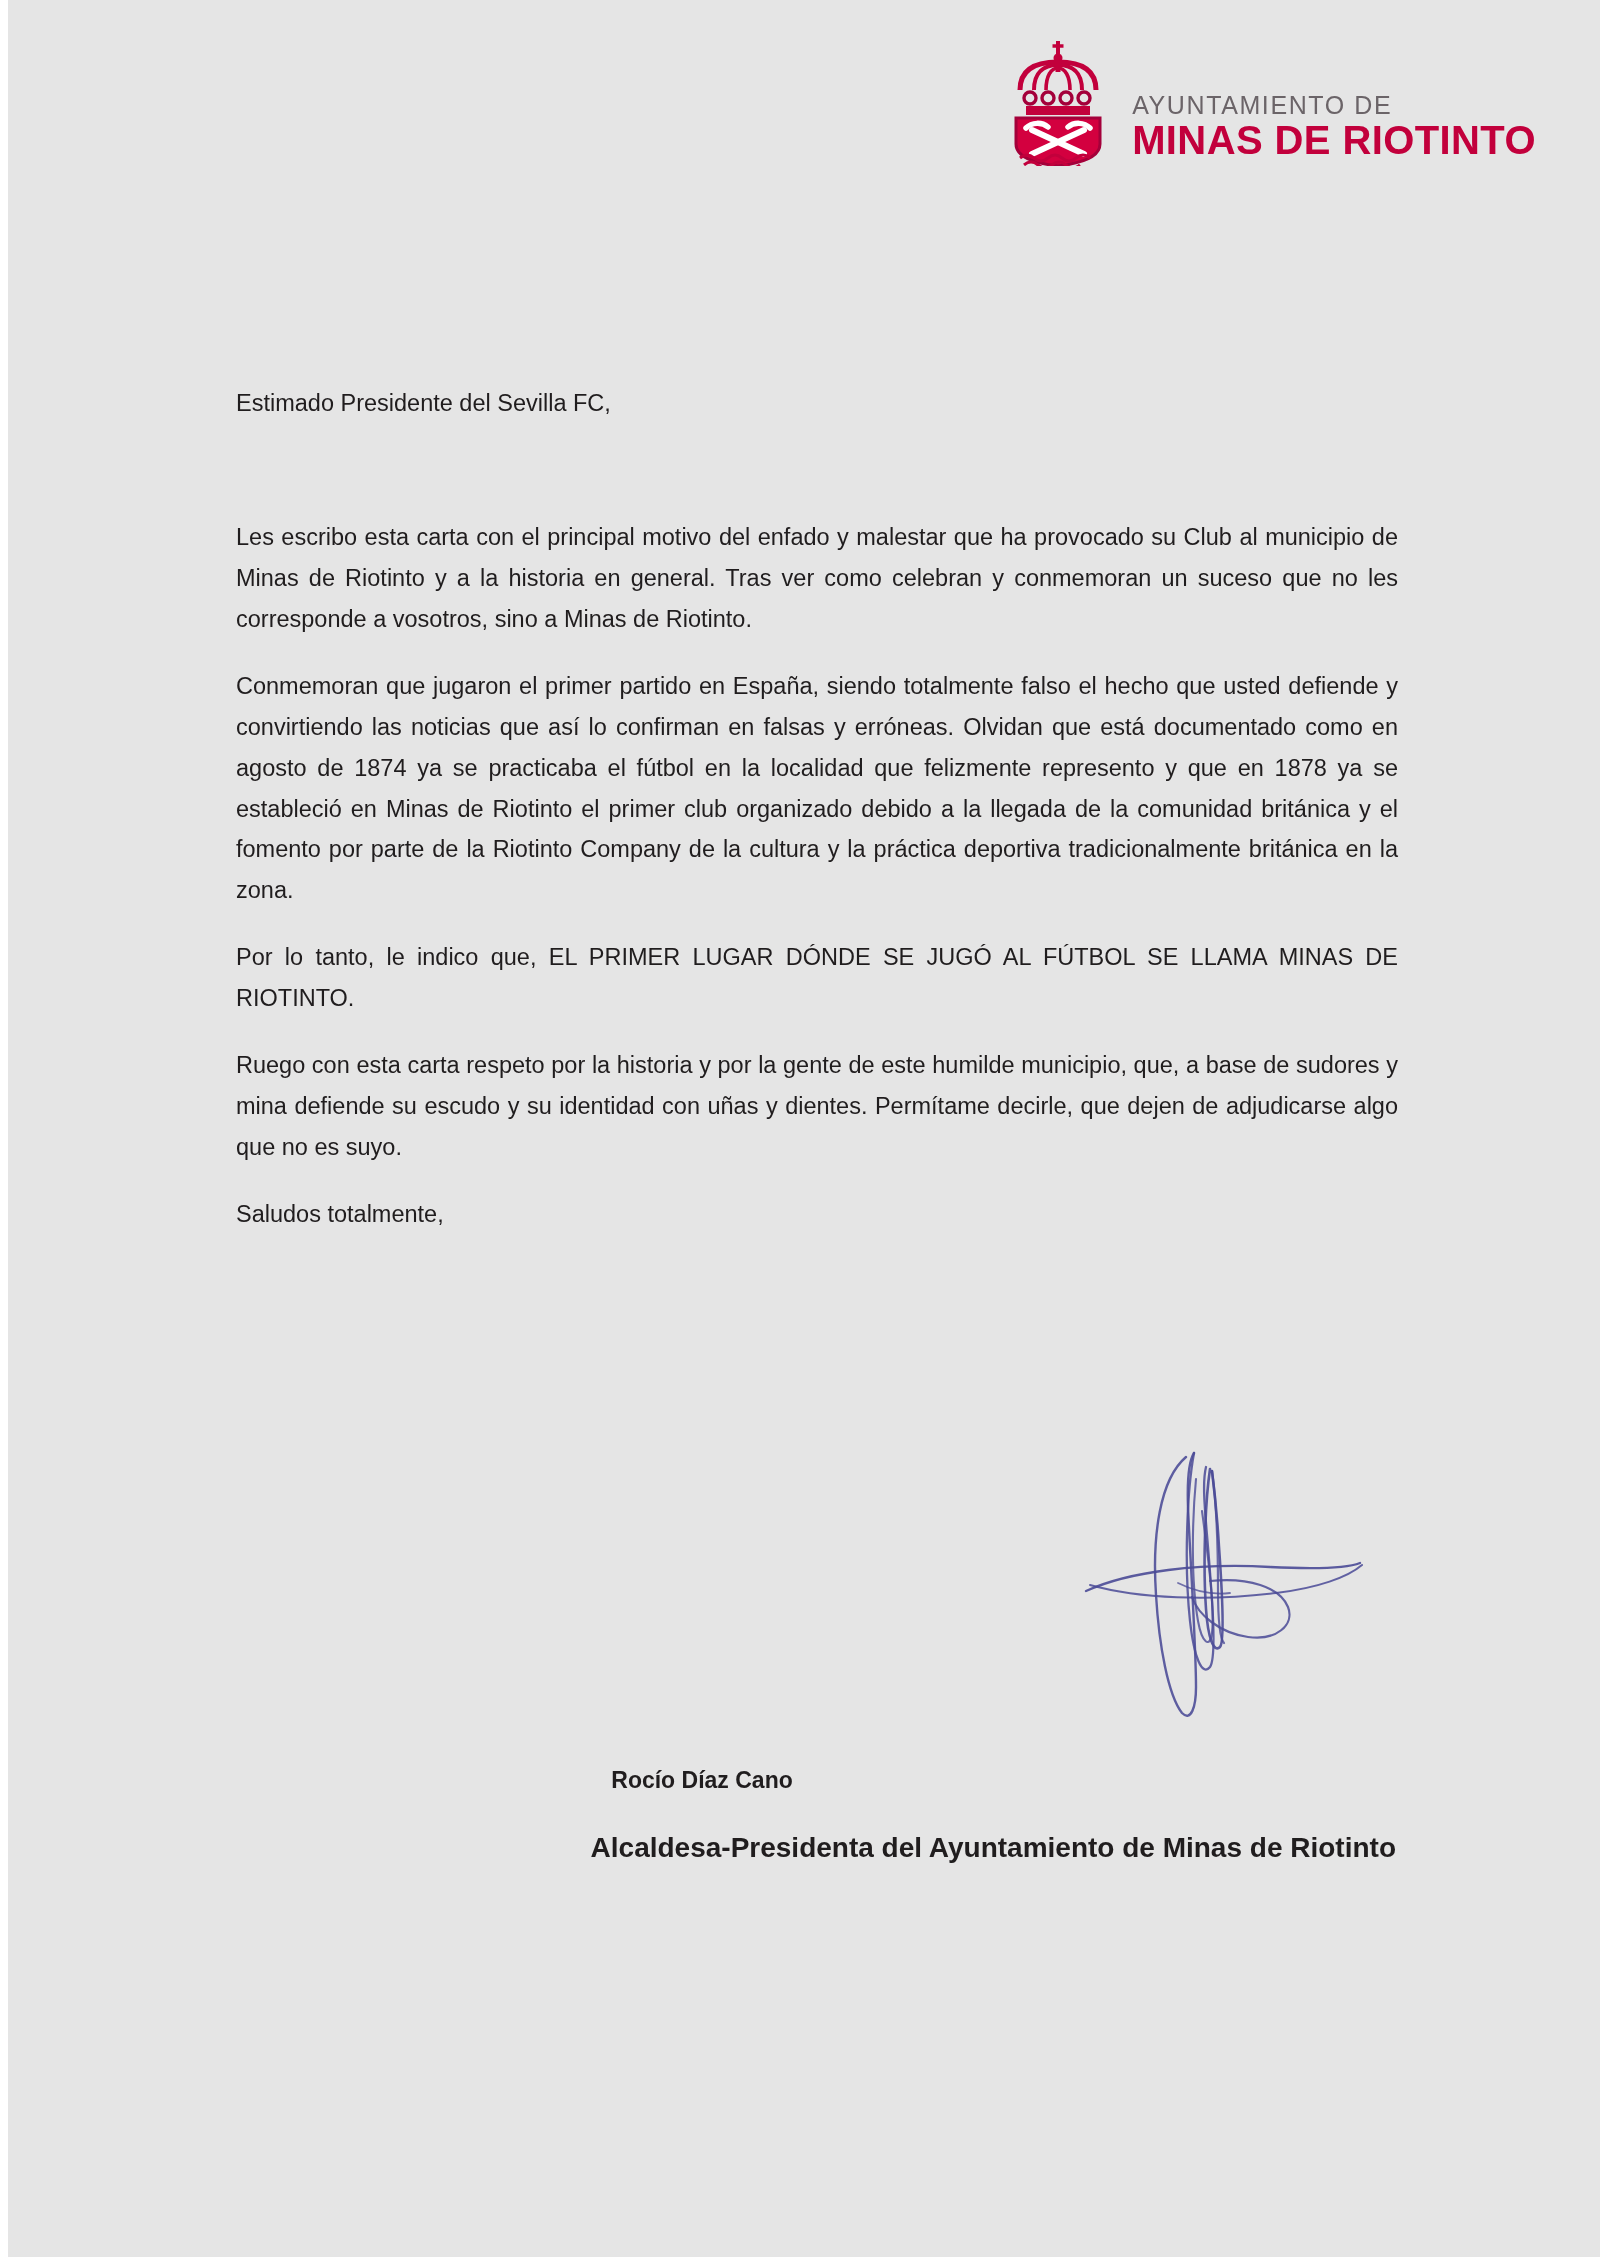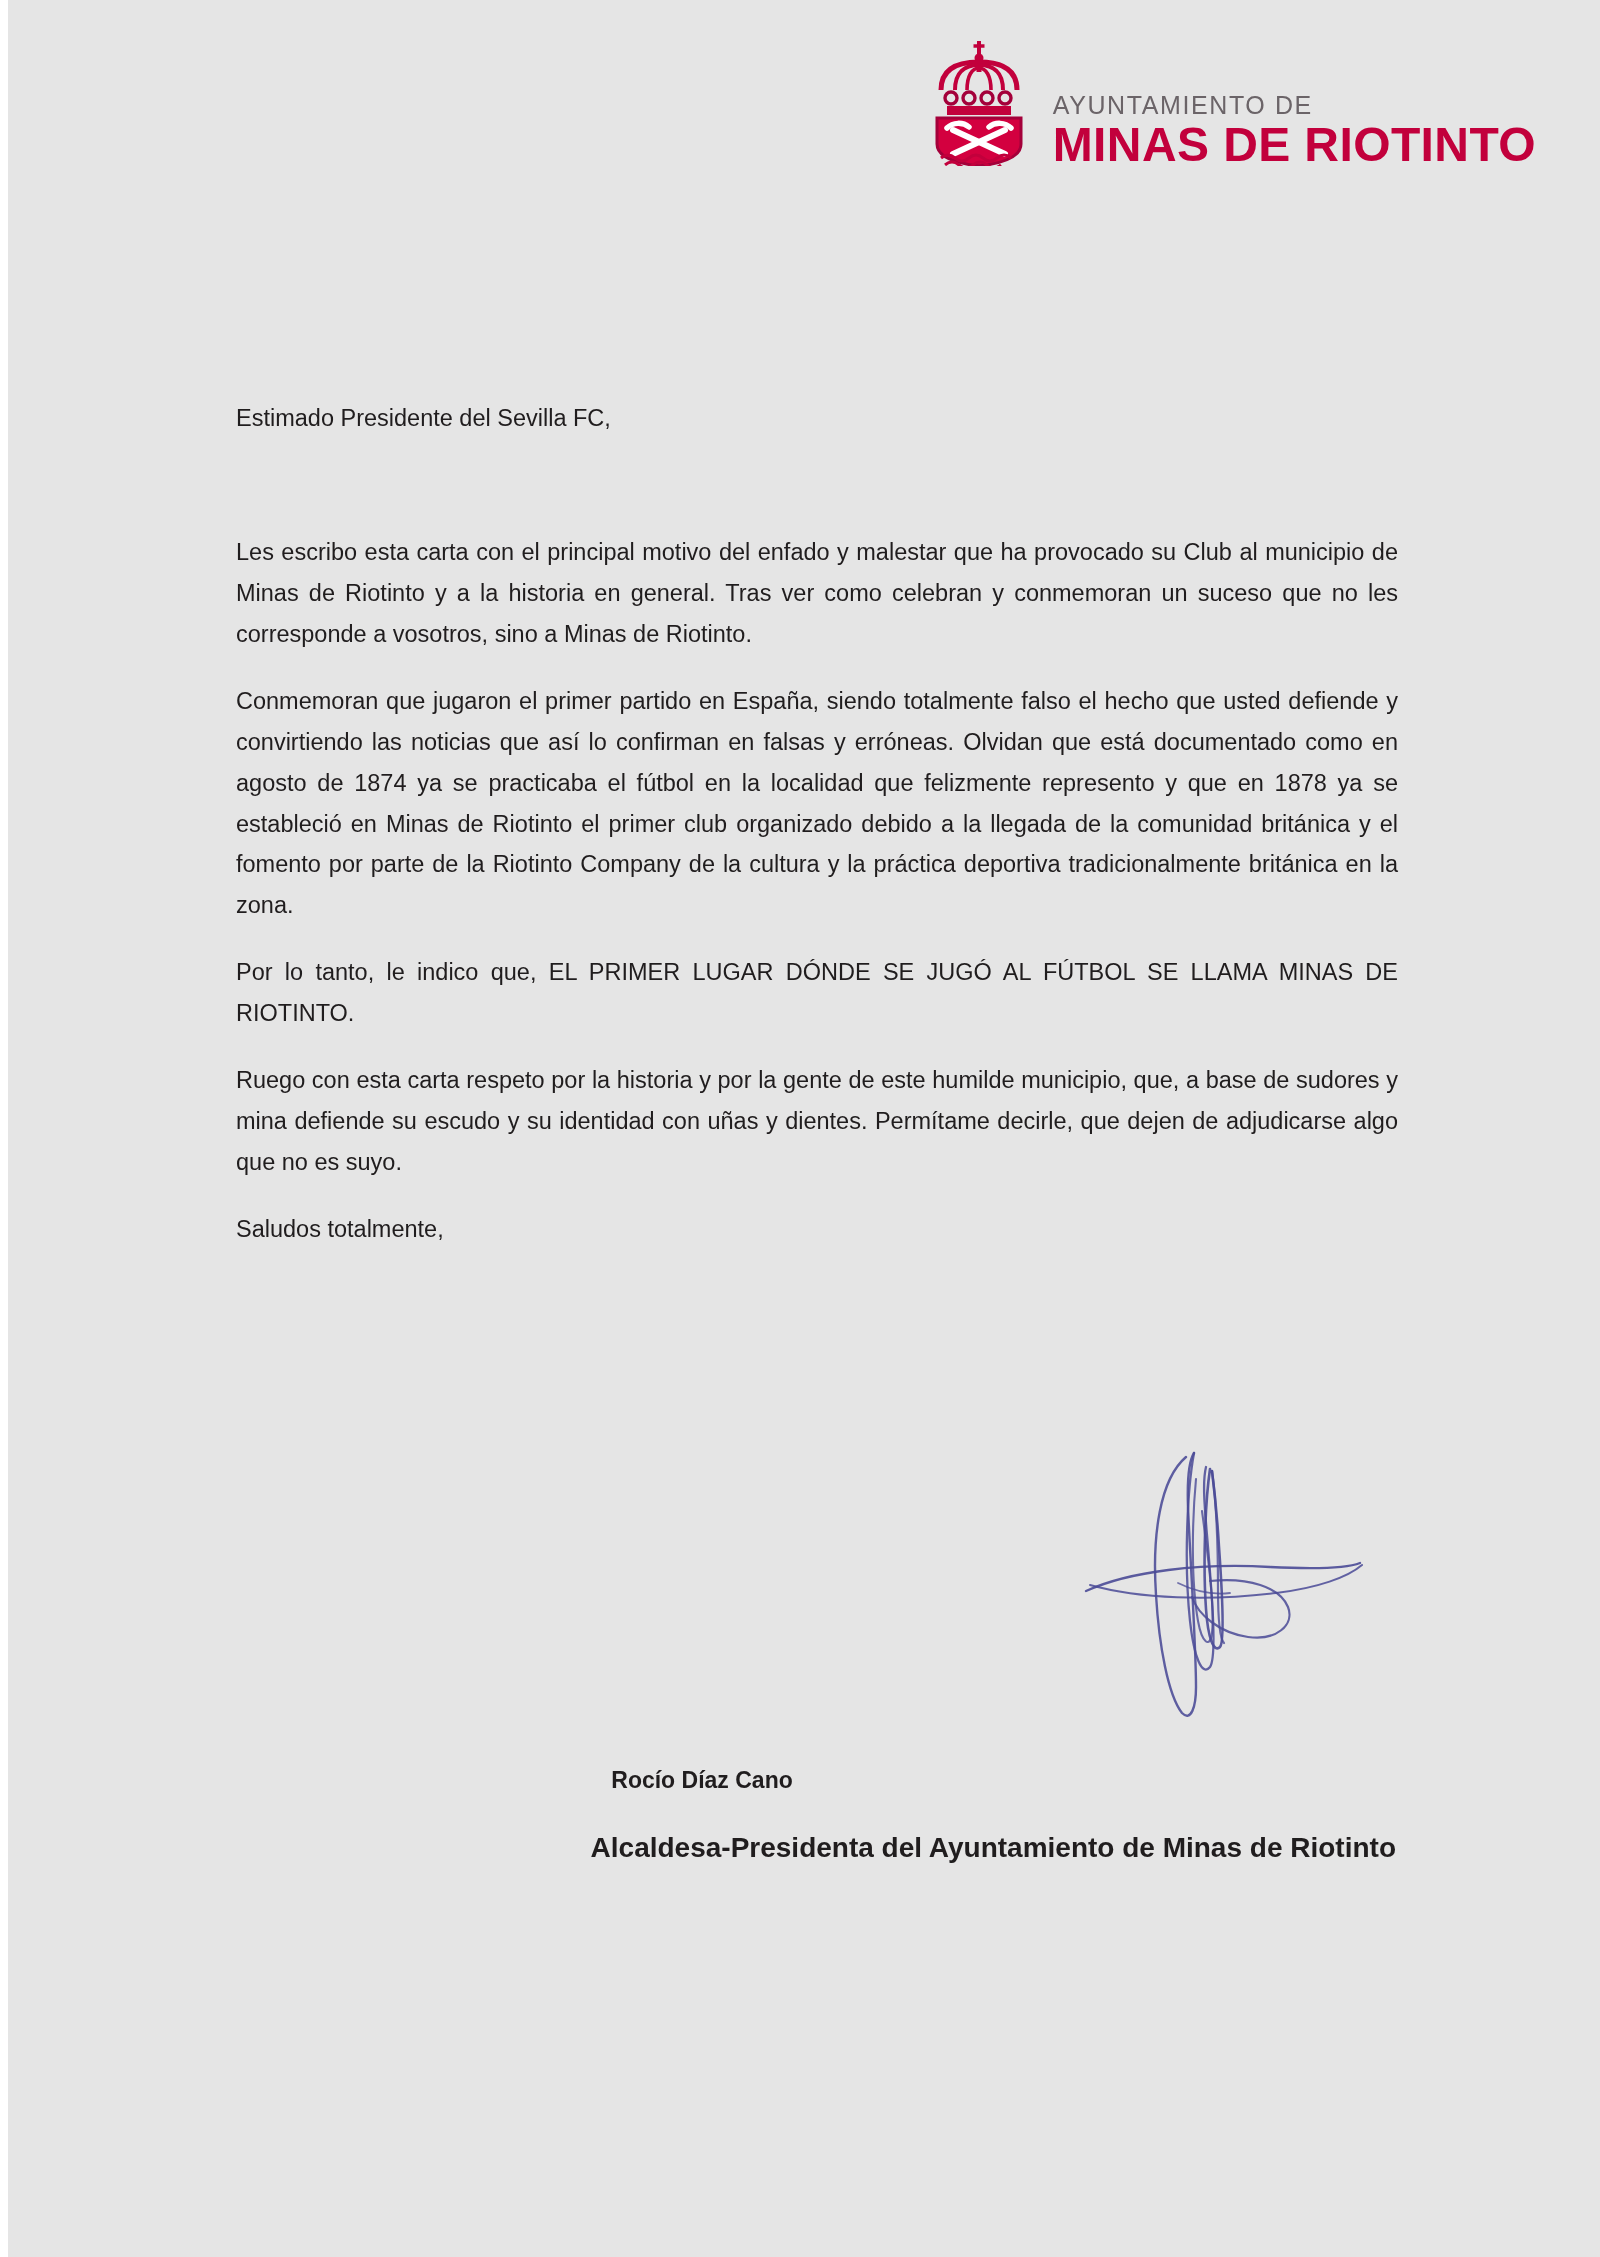--- a/index.html
+++ b/index.html
@@ -44,33 +44,33 @@
     padding-top: 54px;
   }
   .logo-line-1 {
     font-size: 25px;
     letter-spacing: 1.6px;
     color: #6b6468;
     line-height: 1.05;
     white-space: nowrap;
   }
   .logo-line-2 {
-    font-size: 48px;
+    font-size: 40px;
     font-weight: bold;
     letter-spacing: 0.4px;
     color: #c2003c;
     line-height: 1.12;
     white-space: nowrap;
   }
 
   
   .letter {
     position: absolute;
     left: 228px;
-    top: 401px;
+    top: 386px;
     width: 1162px;
   }
   .salutation {
     font-size: 23.5px;
     color: #201d1e;
     line-height: 1.5;
     margin: 0 0 96px 0;
   }
   .para {
     font-size: 23.5px;

